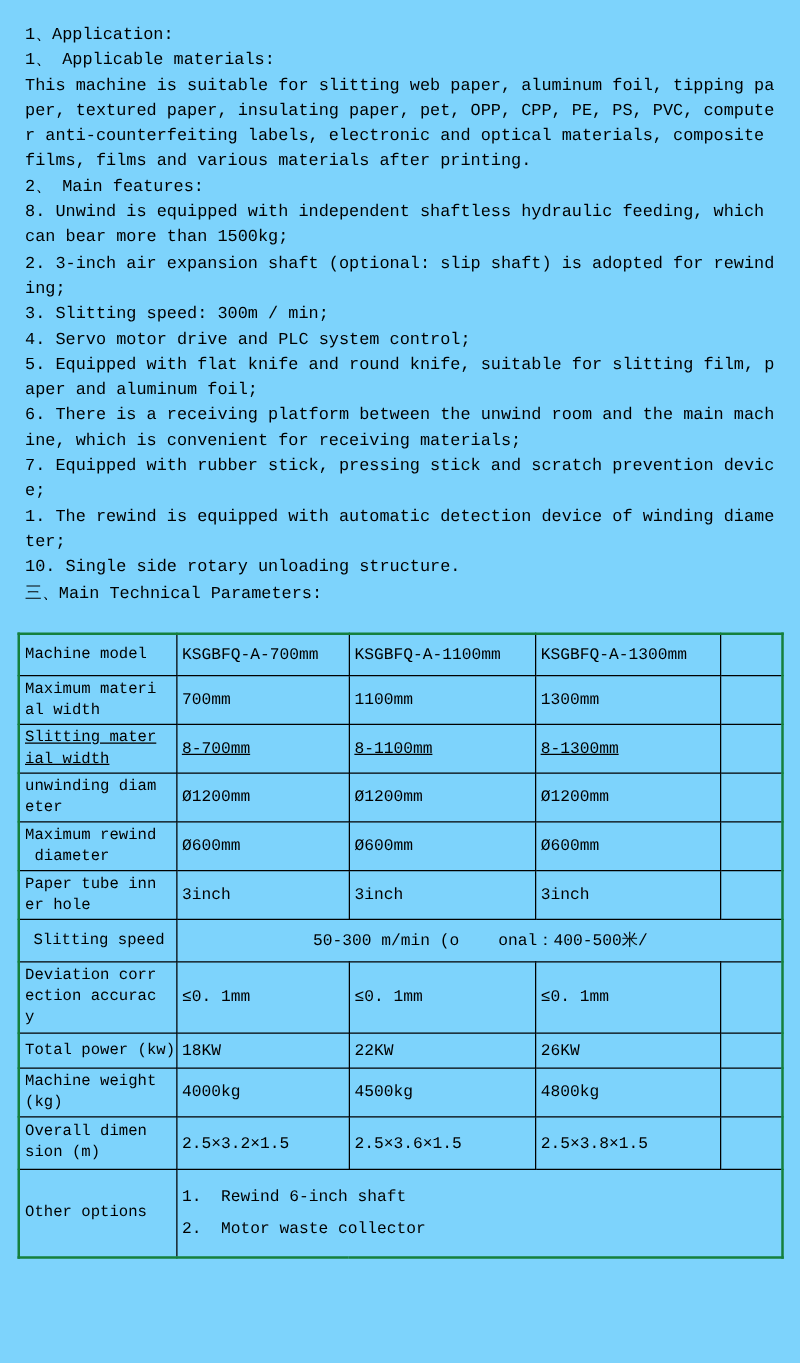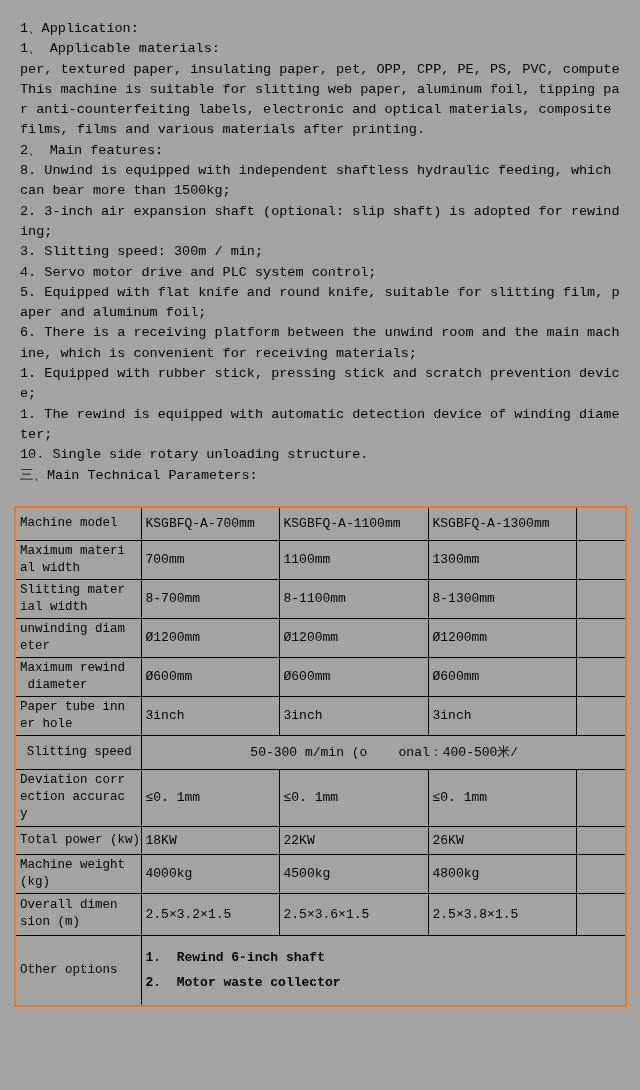--- a/index.html
+++ b/index.html
@@ -1,33 +1,33 @@
 <!DOCTYPE html>
 <html><head>
 <meta charset="utf-8">
 <style>
   html,body{margin:0;padding:0;background:#ffffff;}
   .page{
     position:relative;
     width:640px;height:1090px;
-    background:#a3a3a3;color:#000000;
+    background:#7dd3fc;color:#000000;
     font-family:"Liberation Mono","DejaVu Sans Mono",monospace;
     overflow:hidden;
   }
   .intro{
     position:absolute;left:20px;top:19px;
     font-size:13.5px;line-height:20.3px;
     color:#000000;
   }
   .text-line{white-space:pre;}
   table.params{
     position:absolute;left:14px;top:506px;
     width:611px;
     border-collapse:collapse;table-layout:fixed;
-    border:2px solid #f97316;
+    border:2px solid #15803d;
     font-size:13px;
   }
   table.params td{
     border:1px solid #000000;
     vertical-align:middle;
     padding:2px 2px 2px 4px;
     overflow:hidden;
   }
   td.label-cell{
     white-space:pre;
@@ -36,59 +36,58 @@
     padding-left:3px;
   }
   td.value-cell{
     white-space:pre;
     line-height:17px;
     padding-left:8px;
   }
   td.merged-options{
     line-height:25px;
     white-space:pre-wrap;
-    font-weight:bold;
   }
   
   table.params tr:nth-child(1){height:33px;}
   table.params tr:nth-child(2){height:37px;margin-left:32px;}
-  table.params tr:nth-child(3){height:39px;}
+  table.params tr:nth-child(3){height:39px;text-decoration:underline;}
   table.params tr:nth-child(4){height:38px;margin-top:20px;}
   table.params tr:nth-child(5){height:38px;}
   table.params tr:nth-child(6){height:39px;}
   table.params tr:nth-child(7){height:34px;text-align:center;}
   table.params tr:nth-child(8){height:57px;}
   table.params tr:nth-child(9){height:28px;margin-left:48px;}
   table.params tr:nth-child(10){height:38px;padding-left:44px;}
   table.params tr:nth-child(11){height:42px;}
   table.params tr:nth-child(12){height:71px;}
 </style>
 </head>
 <body>
 
 <div class="page">
   <div class="intro">
       <div class="text-line">1、Application:</div>
       <div class="text-line">1、 Applicable materials:</div>
+      <div class="text-line">This machine is suitable for slitting web paper, aluminum foil, tipping pa</div>
       <div class="text-line">per, textured paper, insulating paper, pet, OPP, CPP, PE, PS, PVC, compute</div>
-      <div class="text-line">This machine is suitable for slitting web paper, aluminum foil, tipping pa</div>
       <div class="text-line">r anti-counterfeiting labels, electronic and optical materials, composite</div>
       <div class="text-line">films, films and various materials after printing.</div>
       <div class="text-line">2、 Main features:</div>
       <div class="text-line">8. Unwind is equipped with independent shaftless hydraulic feeding, which</div>
       <div class="text-line">can bear more than 1500kg;</div>
       <div class="text-line">2. 3-inch air expansion shaft (optional: slip shaft) is adopted for rewind</div>
       <div class="text-line">ing;</div>
       <div class="text-line">3. Slitting speed: 300m / min;</div>
       <div class="text-line">4. Servo motor drive and PLC system control;</div>
       <div class="text-line">5. Equipped with flat knife and round knife, suitable for slitting film, p</div>
       <div class="text-line">aper and aluminum foil;</div>
       <div class="text-line">6. There is a receiving platform between the unwind room and the main mach</div>
       <div class="text-line">ine, which is convenient for receiving materials;</div>
-      <div class="text-line">1. Equipped with rubber stick, pressing stick and scratch prevention devic</div>
+      <div class="text-line">7. Equipped with rubber stick, pressing stick and scratch prevention devic</div>
       <div class="text-line">e;</div>
       <div class="text-line">1. The rewind is equipped with automatic detection device of winding diame</div>
       <div class="text-line">ter;</div>
       <div class="text-line">10. Single side rotary unloading structure.</div>
       <div class="text-line">三、Main Technical Parameters:</div>
     </div>
   <table class="params">
     <colgroup>
         <col style="width: 126px;">
         <col style="width: 138px;">

